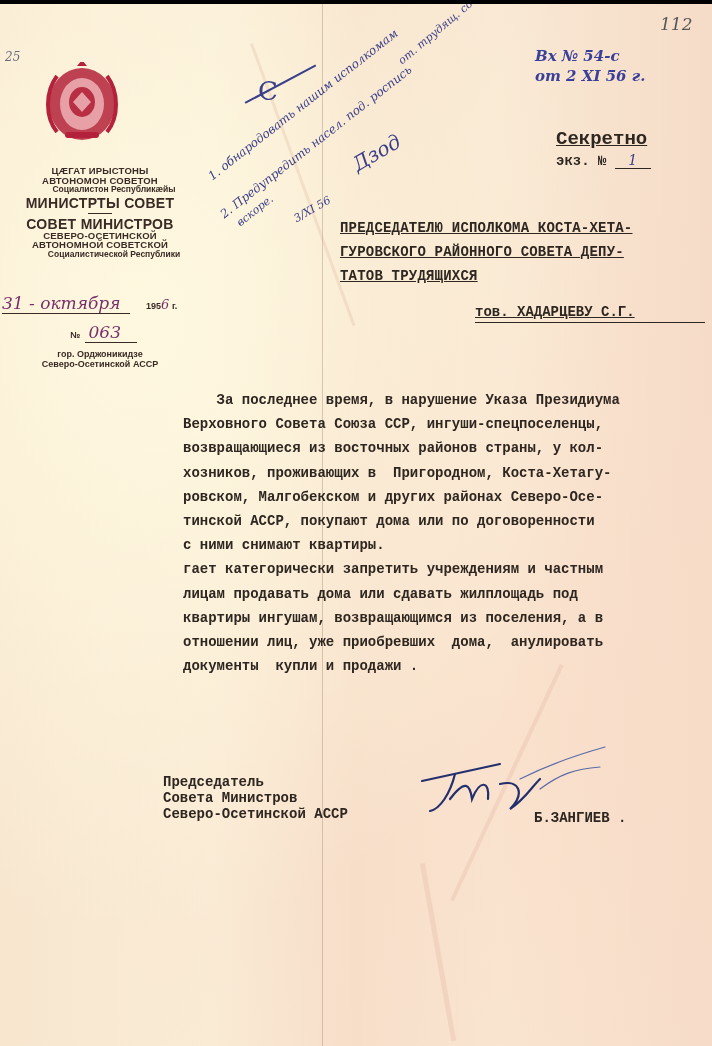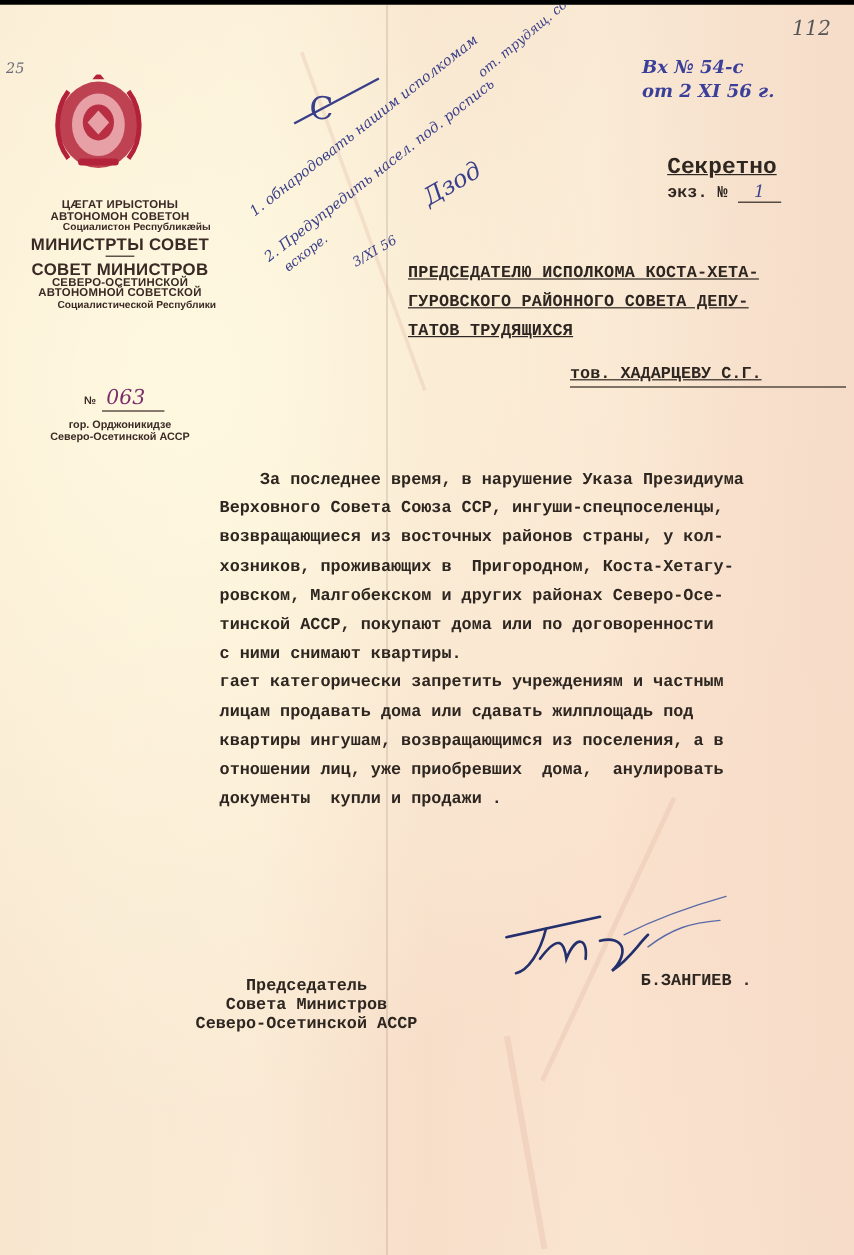--- a/index.html
+++ b/index.html
@@ -50,21 +50,21 @@
     .secret .lbl { text-decoration: underline; display: block; }
     .copy { position: absolute; left: 556px; top: 148px; font-size: 14px; }
 
     .recipient { position: absolute; left: 340px; top: 212px; font-size: 14px; line-height: 24px; letter-spacing: 0.2px; text-decoration: underline; }
     .addressee { position: absolute; left: 475px; top: 300px; font-size: 14px; border-bottom: 1.5px solid #2e2620; width: 230px; padding-bottom: 2px; }
     .addressee span { text-decoration: underline; }
 
     .body-text { position: absolute; left: 183px; top: 384px; width: 530px; font-size: 14px; line-height: 24.2px; }
     .body-text p { margin: 0; white-space: pre; }
 
-    .sig-title { position: absolute; left: 163px; top: 770px; font-size: 14px; line-height: 16px; text-align: center; margin-top: 40px; }
+    .sig-title { position: absolute; left: 163px; top: 770px; font-size: 14px; line-height: 16px; text-align: left; }
     .sig-name { position: absolute; left: 534px; top: 806px; font-size: 14px; }
     .signature { position: absolute; left: 410px; top: 735px; width: 200px; height: 90px; }
 
     .footer { position: absolute; left: 83px; top: 872px; font-size: 14px; line-height: 16px; }
     .footer .copies { border-bottom: 1.5px solid #2e2620; display: inline-block; padding-right: 14px; margin-bottom: 4px; }
     .footer .exec-line { display: inline-block; width: 130px; border-bottom: 1.5px solid #2e2620; vertical-align: bottom; margin-left: 6px; }
 
     .annotation { position: absolute; transform-origin: left bottom; white-space: nowrap; }
     .reg-stamp { position: absolute; left: 535px; top: 42px; font-size: 15px; line-height: 20px; color: #3a3f9a; font-style: italic; font-weight: bold; }
     .page-num { position: absolute; left: 660px; top: 10px; font-size: 17px; color: #555; font-style: italic; }
@@ -102,20 +102,26 @@
     <span class="lh-line small">АВТОНОМОН СОВЕТОН</span>
     <span class="lh-line tiny">Социалистон Республикæйы</span>
     <span class="lh-line big" style="margin-top:2px;">МИНИСТРТЫ СОВЕТ</span>
     <div class="lh-divider"></div>
     <span class="lh-line big">СОВЕТ МИНИСТРОВ</span>
     <span class="lh-line small">СЕВЕРО-ОСЕТИНСКОЙ</span>
     <span class="lh-line small">АВТОНОМНОЙ СОВЕТСКОЙ</span>
     <span class="lh-line tiny">Социалистической Республики</span>
   </div>
 
+  <div class="date-row sans">
+    <span class="hand handwritten-date uline" style="left:2px;top:-4px;width:128px;color:#7a2f6a;">31 - октября</span>
+    <span style="position:absolute;left:146px;top:4px;font-size:9px;font-weight:bold;">195</span>
+    <span class="hand" style="position:absolute;left:161px;top:0;font-size:13px;color:#7a2f6a;">6</span>
+    <span style="position:absolute;left:172px;top:4px;font-size:9px;font-weight:bold;">г.</span>
+  </div>
 
   <div class="num-row sans">
     <span style="font-size:9px;font-weight:bold;">№</span>
     <span class="hand uline" style="display:inline-block;width:48px;font-size:17px;color:#7a2f6a;padding-left:4px;">063</span>
   </div>
 
   <div class="city sans">
     <div>гор. Орджоникидзе</div>
     <div>Северо-Осетинской АССР</div>
   </div>

